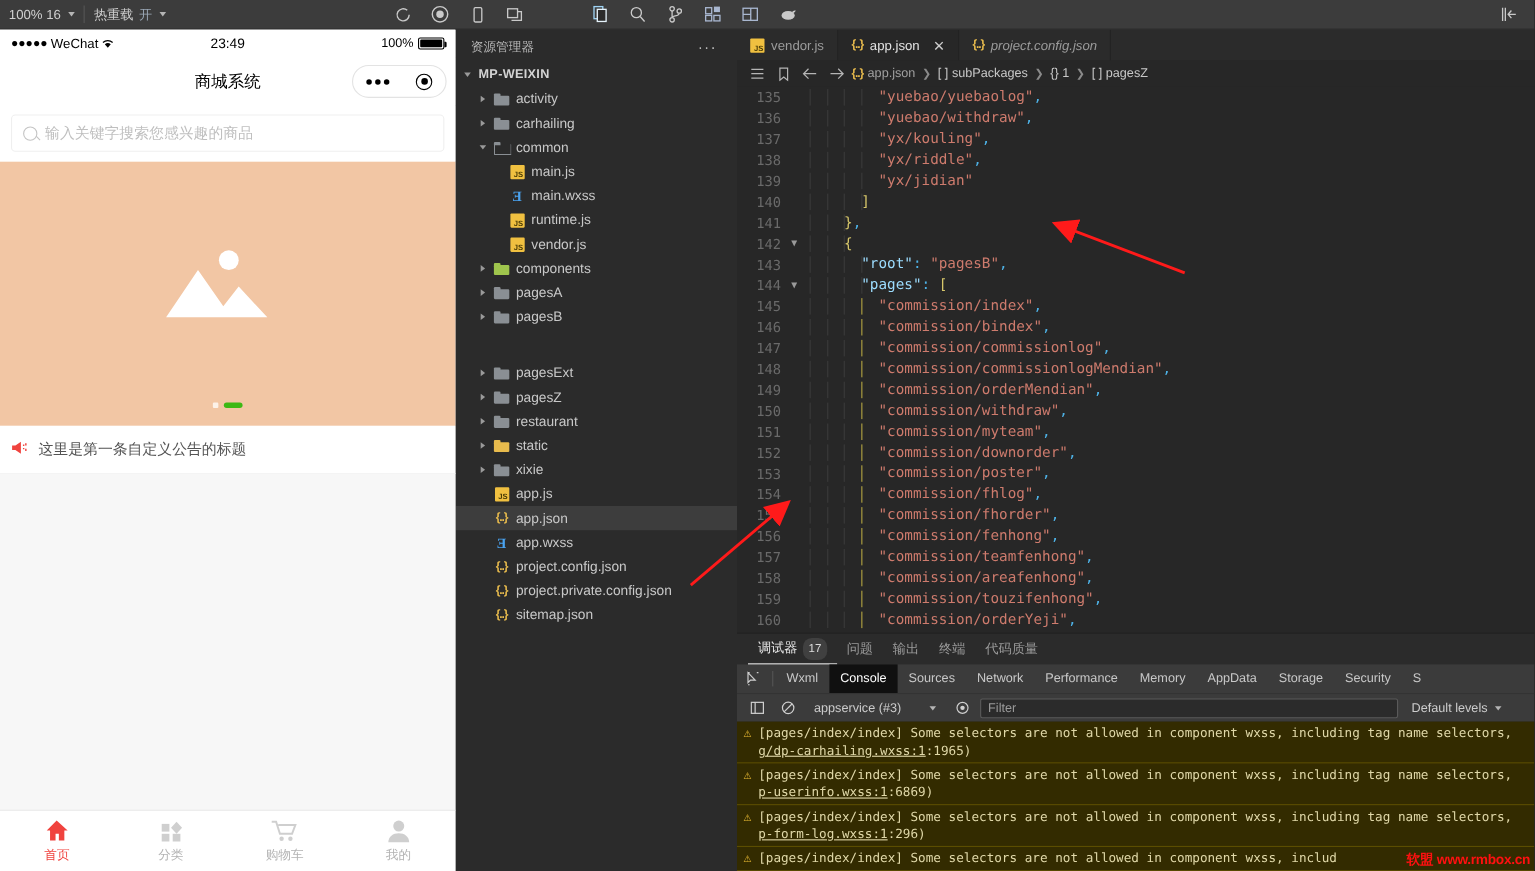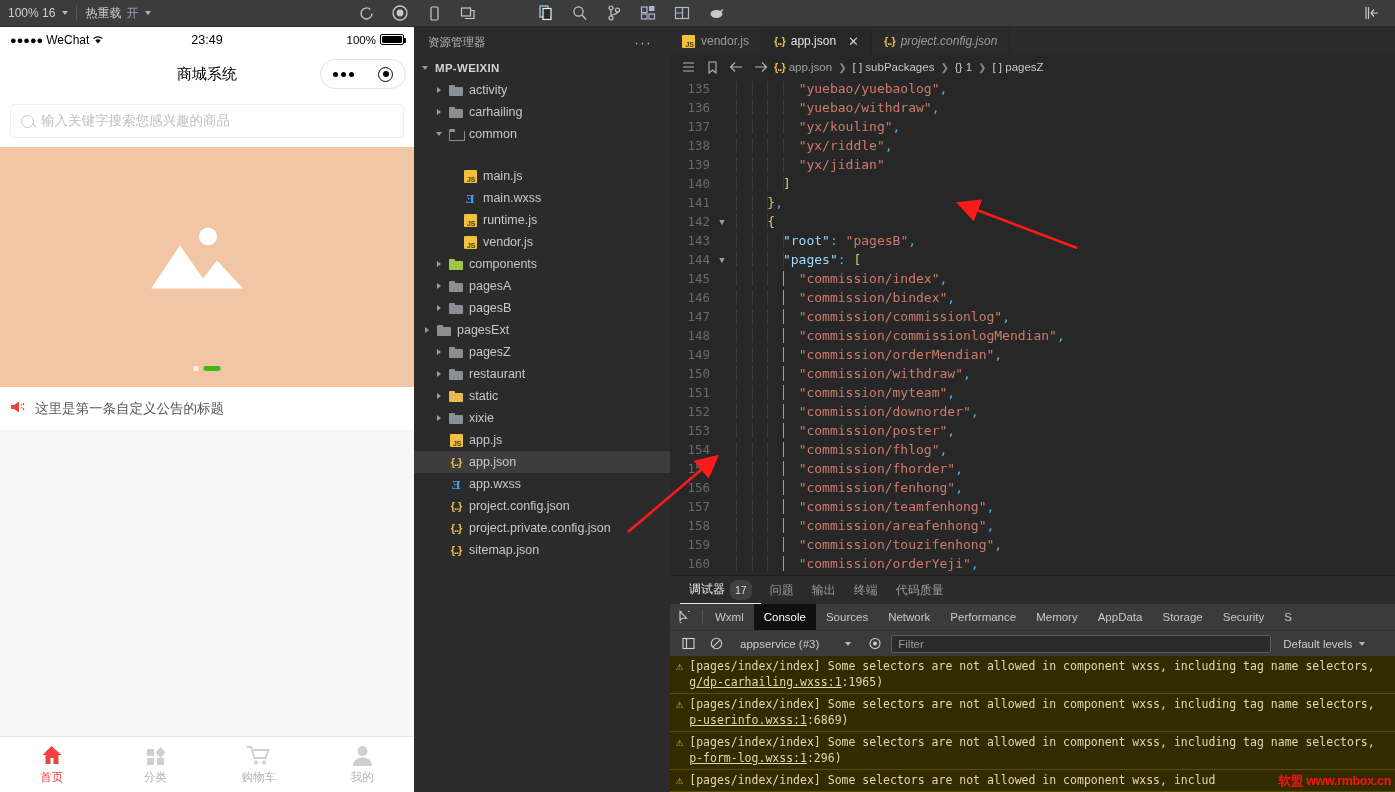--- a/index.html
+++ b/index.html
@@ -395,21 +395,21 @@
           </div>
           <div class="row" style="padding-left: 18px;">
             <span class="arrow open">
               <b></b>
             </span>
             <span class="ficon">
               <span class="folder gray open"></span>
             </span>
             <span class="lbl2">common</span>
           </div>
-          <div class="row" style="padding-left: 32px; margin-top: 20px;">
+          <div class="row" style="padding-left: 32px;">
             <span class="arrow none"></span>
             <span class="ficon">
               <span class="jsico">JS</span>
             </span>
             <span class="lbl2">main.js</span>
           </div>
           <div class="row" style="padding-left: 32px;">
             <span class="arrow none"></span>
             <span class="ficon">
               <span class="cssico">Ǝ</span>
@@ -450,21 +450,21 @@
           </div>
           <div class="row" style="padding-left: 18px;">
             <span class="arrow">
               <b></b>
             </span>
             <span class="ficon">
               <span class="folder gray"></span>
             </span>
             <span class="lbl2">pagesB</span>
           </div>
-          <div class="row" style="padding-left: 6px;">
+          <div class="row" style="padding-left: 18px; margin-top: 29px;">
             <span class="arrow">
               <b></b>
             </span>
             <span class="ficon">
               <span class="folder gray"></span>
             </span>
             <span class="lbl2">pagesExt</span>
           </div>
           <div class="row" style="padding-left: 18px;">
             <span class="arrow">

